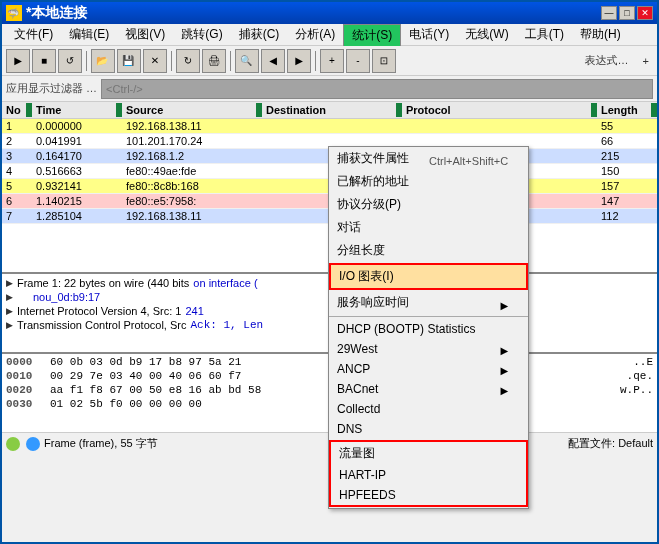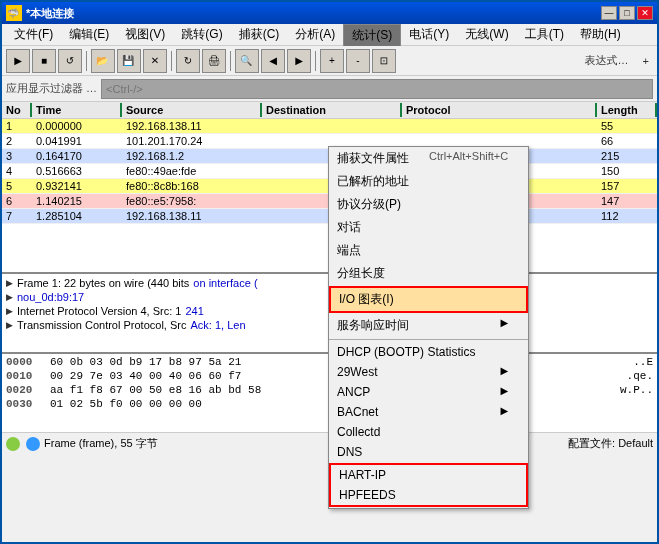--- a/index.html
+++ b/index.html
@@ -43,21 +43,21 @@
     .title-icon {
       width: 16px;
       height: 16px;
       background: #ffcc00;
       display: flex;
       align-items: center;
       justify-content: center;
       font-size: 10px;
     }
     .title-text {
-      font-size: 11px;
+      font-size: 14px;
       font-weight: bold;
     }
     .title-buttons {
       display: flex;
       gap: 2px;
     }
     .title-btn {
       width: 16px;
       height: 14px;
       background: #d4d0c8;
@@ -156,21 +156,21 @@
       grid-template-columns: 30px 90px 140px 140px auto 60px;
       background: #e8e8e8;
       border-bottom: 1px solid #ccc;
       font-size: 11px;
       font-weight: bold;
       padding: 1px 0;
       flex-shrink: 0;
     }
     .packet-header-cell {
       padding: 1px 4px;
-      border-right: 2px solid #15803d;
+      border-right: 6px solid #15803d;
       font-size: 11px;
     }
     .packet-row {
       display: grid;
       grid-template-columns: 30px 90px 140px 140px auto 60px;
       font-size: 11px;
       border-bottom: 1px solid #f0f0f0;
     }
     .packet-row.yellow { background: #ffff88; }
     .packet-row.light-blue { background: #ccddff; }
@@ -277,21 +277,21 @@
       min-width: 200px;
       z-index: 200;
       pointer-events: all;
     }
 
     .dropdown-item {
       padding: 3px 20px 3px 8px;
       font-size: 12px;
       cursor: pointer;
       display: flex;
-      align-items: flex-start;
+      align-items: flex-end;
       justify-content: space-between;
       white-space: nowrap;
       position: relative;
     }
     .dropdown-sep {
       height: 1px;
       background: #aaa;
       margin: 2px 0;
     }
     .dropdown-item .shortcut {
@@ -321,21 +321,21 @@
     </div>
   </div>
 
   <div class="menu-bar">
     <div class="menu-item">文件(F)</div>
     <div class="menu-item">编辑(E)</div>
     <div class="menu-item">视图(V)</div>
     <div class="menu-item">跳转(G)</div>
     <div class="menu-item">捕获(C)</div>
     <div class="menu-item">分析(A)</div>
-    <div class="menu-item" style="background:#737373; border:1px solid #888; border-bottom:none; position:relative; z-index:300;">统计(S)</div>
+    <div class="menu-item" style="background:#22c55e; border:1px solid #888; border-bottom:none; position:relative; z-index:300;">统计(S)</div>
     <div class="menu-item">电话(Y)</div>
     <div class="menu-item">无线(W)</div>
     <div class="menu-item">工具(T)</div>
     <div class="menu-item">帮助(H)</div>
   </div>
 
   <div class="toolbar">
     <div class="toolbar-btn">▶</div>
     <div class="toolbar-btn">■</div>
     <div class="toolbar-btn">↺</div>
@@ -434,31 +434,31 @@
     </div>
 
     <div class="packet-detail" style="border-top:2px solid #888; flex-shrink:0;">
       <div class="detail-row">
         <span class="arrow">▶</span>
         <span>Frame 1: 22 bytes on wire (440 bits</span>
         <span style="color:#0000cc; margin-left:4px;">on interface (</span>
       </div>
       <div class="detail-row">
         <span class="arrow">▶</span>
-        <span style="color:#0000cc; margin-left:0;">nou_0d:b9:17</span>
+        <span style="color:#0000cc; margin-left:16px;">nou_0d:b9:17</span>
       </div>
       <div class="detail-row">
         <span class="arrow">▶</span>
         <span>Internet Protocol Version 4, Src: 1</span>
         <span style="color:#0000cc; margin-left:4px;">241</span>
       </div>
       <div class="detail-row">
         <span class="arrow">▶</span>
         <span>Transmission Control Protocol, Src</span>
-        <span style="color:#0000cc; margin-left:4px;">Ack: 1, Len</span>
+        <span style="color:#0000cc; margin-left:4px;font-family:Liberation Mono, monospace;">Ack: 1, Len</span>
       </div>
     </div>
 
     <div class="hex-view" style="border-top:2px solid #888; flex-shrink:0;">
       <div class="hex-row">
         <span class="hex-offset">0000</span>
         <span class="hex-bytes">60 0b 03 0d b9 17 b8 97  5a 21</span>
         <span class="hex-ascii">..E</span>
       </div>
       <div class="hex-row">
@@ -495,23 +495,20 @@
         <div class="dropdown-item">
           <span>已解析的地址</span>
         </div>
         <div class="dropdown-item">
           <span>协议分级(P)</span>
         </div>
         <div class="dropdown-item">
           <span>对话</span>
         </div>
         <div class="dropdown-item">
-          <span>端点</span>
-        </div>
-        <div class="dropdown-item">
           <span>分组长度</span>
         </div>
 
         <div class="dropdown-item" style="border: 2px solid red; background: #ffe0a0; margin: 1px 0;">
           <span>I/O 图表(I)</span>
         </div>
         <div class="dropdown-item">
           <span>服务响应时间</span>
           <span class="arrow-right">▶</span>
         </div>
@@ -532,20 +529,23 @@
           <span class="arrow-right">▶</span>
         </div>
         <div class="dropdown-item">
           <span>Collectd</span>
         </div>
         <div class="dropdown-item">
           <span>DNS</span>
         </div>
 
         <div style="border: 2px solid red; margin: 1px 0;">
+          <div class="dropdown-item">
+            <span>流量图</span>
+          </div>
           <div class="dropdown-item">
             <span>HART-IP</span>
           </div>
           <div class="dropdown-item">
             <span>HPFEEDS</span>
           </div>
 
         </div>
 
       </div>

